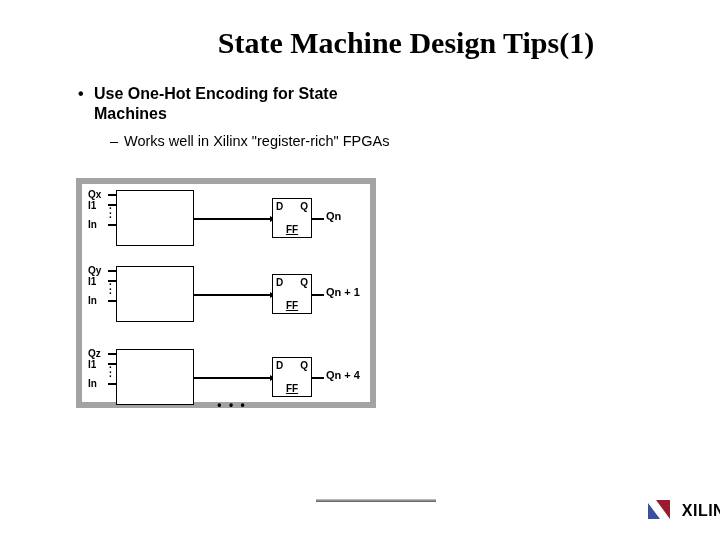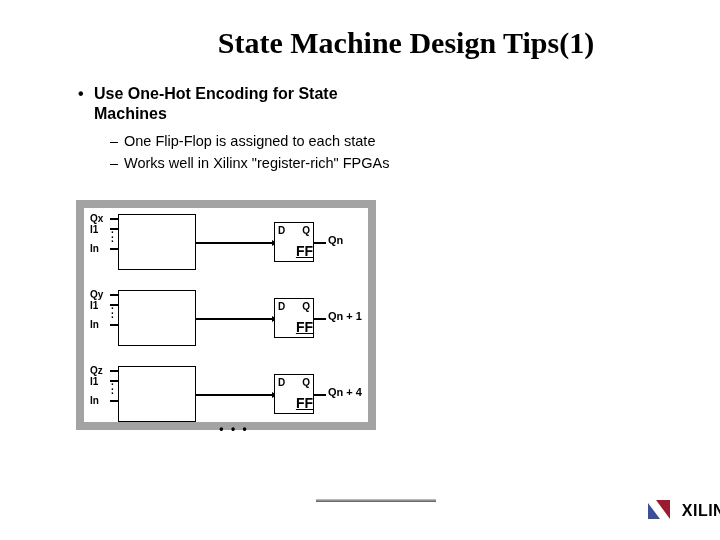--- a/index.html
+++ b/index.html
@@ -7,41 +7,41 @@
   .slide { position: relative; width: 720px; height: 540px; padding: 18px 30px 0 30px; margin-left: 46px; }
   .title { font-family: "Times New Roman", Times, serif; font-size: 30px; font-weight: bold; text-align: center; margin: 8px 0 24px 0; }
   .body { display: flex; gap: 24px; flex-direction: column; }
   .left { width: 330px; }
   .bullet1 { font-size: 16px; font-weight: bold; line-height: 1.25; padding-left: 18px; position: relative; margin-bottom: 8px; }
   .bullet1::before { content: "•"; position: absolute; left: 2px; top: 0; }
   .sub { list-style: none; padding-left: 34px; }
   .sub li { font-size: 14.5px; line-height: 1.25; margin-bottom: 4px; padding-left: 14px; position: relative; }
   .sub li::before { content: "–"; position: absolute; left: 0; top: 0; }
   .right { flex: 1; }
-  .diagram { position: relative; width: 300px; height: 230px; background: #fff; border: 8px solid #a3a3a3; }
+  .diagram { position: relative; width: 300px; height: 230px; background: #fff; border: 6px solid #a3a3a3; }
   .cell { position: absolute; left: 0; width: 300px; height: 76px; }
   .cell1 { top: 0; }
   .cell2 { top: 76px; }
-  .cell3 { top: 152px; }
+  .cell3 { top: 159px; }
   .inlabels { position: absolute; left: 6px; top: 6px; font-size: 10px; font-weight: bold; line-height: 1.05; }
   .inlabels span { display: block; }
   .lut { position: absolute; left: 34px; top: 6px; width: 78px; height: 56px; background: #fff; border: 1.5px solid #000; }
   .hline { position: absolute; height: 1.5px; background: #000; }
   .arrowr { position: absolute; width: 0; height: 0; border-top: 3px solid transparent; border-bottom: 3px solid transparent; border-left: 5px solid #000; }
   .wQx { left: 26px; top: 10px; width: 22px; }
   .aQx { left: 46px; top: 7.5px; }
   .wI1 { left: 26px; top: 20px; width: 8px; }
   .wIn { left: 26px; top: 40px; width: 8px; }
   .dots-in { position: absolute; left: 27px; top: 23px; font-size: 10px; font-weight: bold; line-height: 0.45; letter-spacing: -1px; }
   .wLF { left: 112px; top: 34px; width: 78px; } 
   .aLF { left: 188px; top: 31.5px; }
   .ff { position: absolute; left: 190px; top: 14px; width: 40px; height: 40px; background: #fff; border: 1.5px solid #000; }
   .ff .d { position: absolute; left: 3px; top: 2px; font-size: 10px; font-weight: bold; }
   .ff .q { position: absolute; right: 3px; top: 2px; font-size: 10px; font-weight: bold; }
-  .ff .fl { position: absolute; width: 100%; text-align: right; bottom: 2px; font-size: 14px; font-weight: bold; text-decoration: underline; }
+  .ff .fl { position: absolute; width: 100%; text-align: center; bottom: 2px; font-size: 10px; font-weight: bold; text-decoration: underline; }
   .outlbl { position: absolute; left: 244px; top: 26px; font-size: 11px; font-weight: bold; }
   .wOut { left: 230px; top: 34px; width: 12px; }
   .vdots { position: absolute; left: 130px; top: 214px; width: 40px; text-align: center; font-size: 12px; font-weight: bold; letter-spacing: 2px; }
   .caption { font-size: 16px; line-height: 1.25; margin-top: 14px; width: 300px; }
   .footer { position: absolute; bottom: 12px; left: 0; width: 720px; height: 40px; }
   .divider { position: absolute; left: 270px; bottom: 24px; width: 120px; height: 6px; }
   .divider .grad { position: absolute; left: 0; top: 1px; width: 100%; height: 3px; background: linear-gradient(#ccc, #555); }
   .logo { position: absolute; right: 24px; bottom: 6px; display: flex; align-items: center; gap: 6px; }
   .logo .mark { width: 28px; height: 22px; position: relative; }
   .logo .mark .tri1 { position: absolute; left: 0; top: 3px; width: 0; height: 0; border-bottom: 16px solid #3a4fa0; border-right: 12px solid transparent; }
@@ -53,21 +53,20 @@
 <body>
 
 <div class="slide">
   <h1 class="title">State Machine Design Tips(1)</h1>
 
   <div class="body">
 
     <div class="left">
       <div class="bullet1">Use One-Hot Encoding for State Machines</div>
       <ul class="sub">
-        <li>One Flip-Flop is assigned to each state</li>
         <li>Works well in Xilinx "register-rich" FPGAs</li>
       </ul>
     </div>
 
     <div class="right">
       <div class="diagram">
 
         <div class="cell cell1">
           <div class="inlabels">
             <span>Qx</span>

